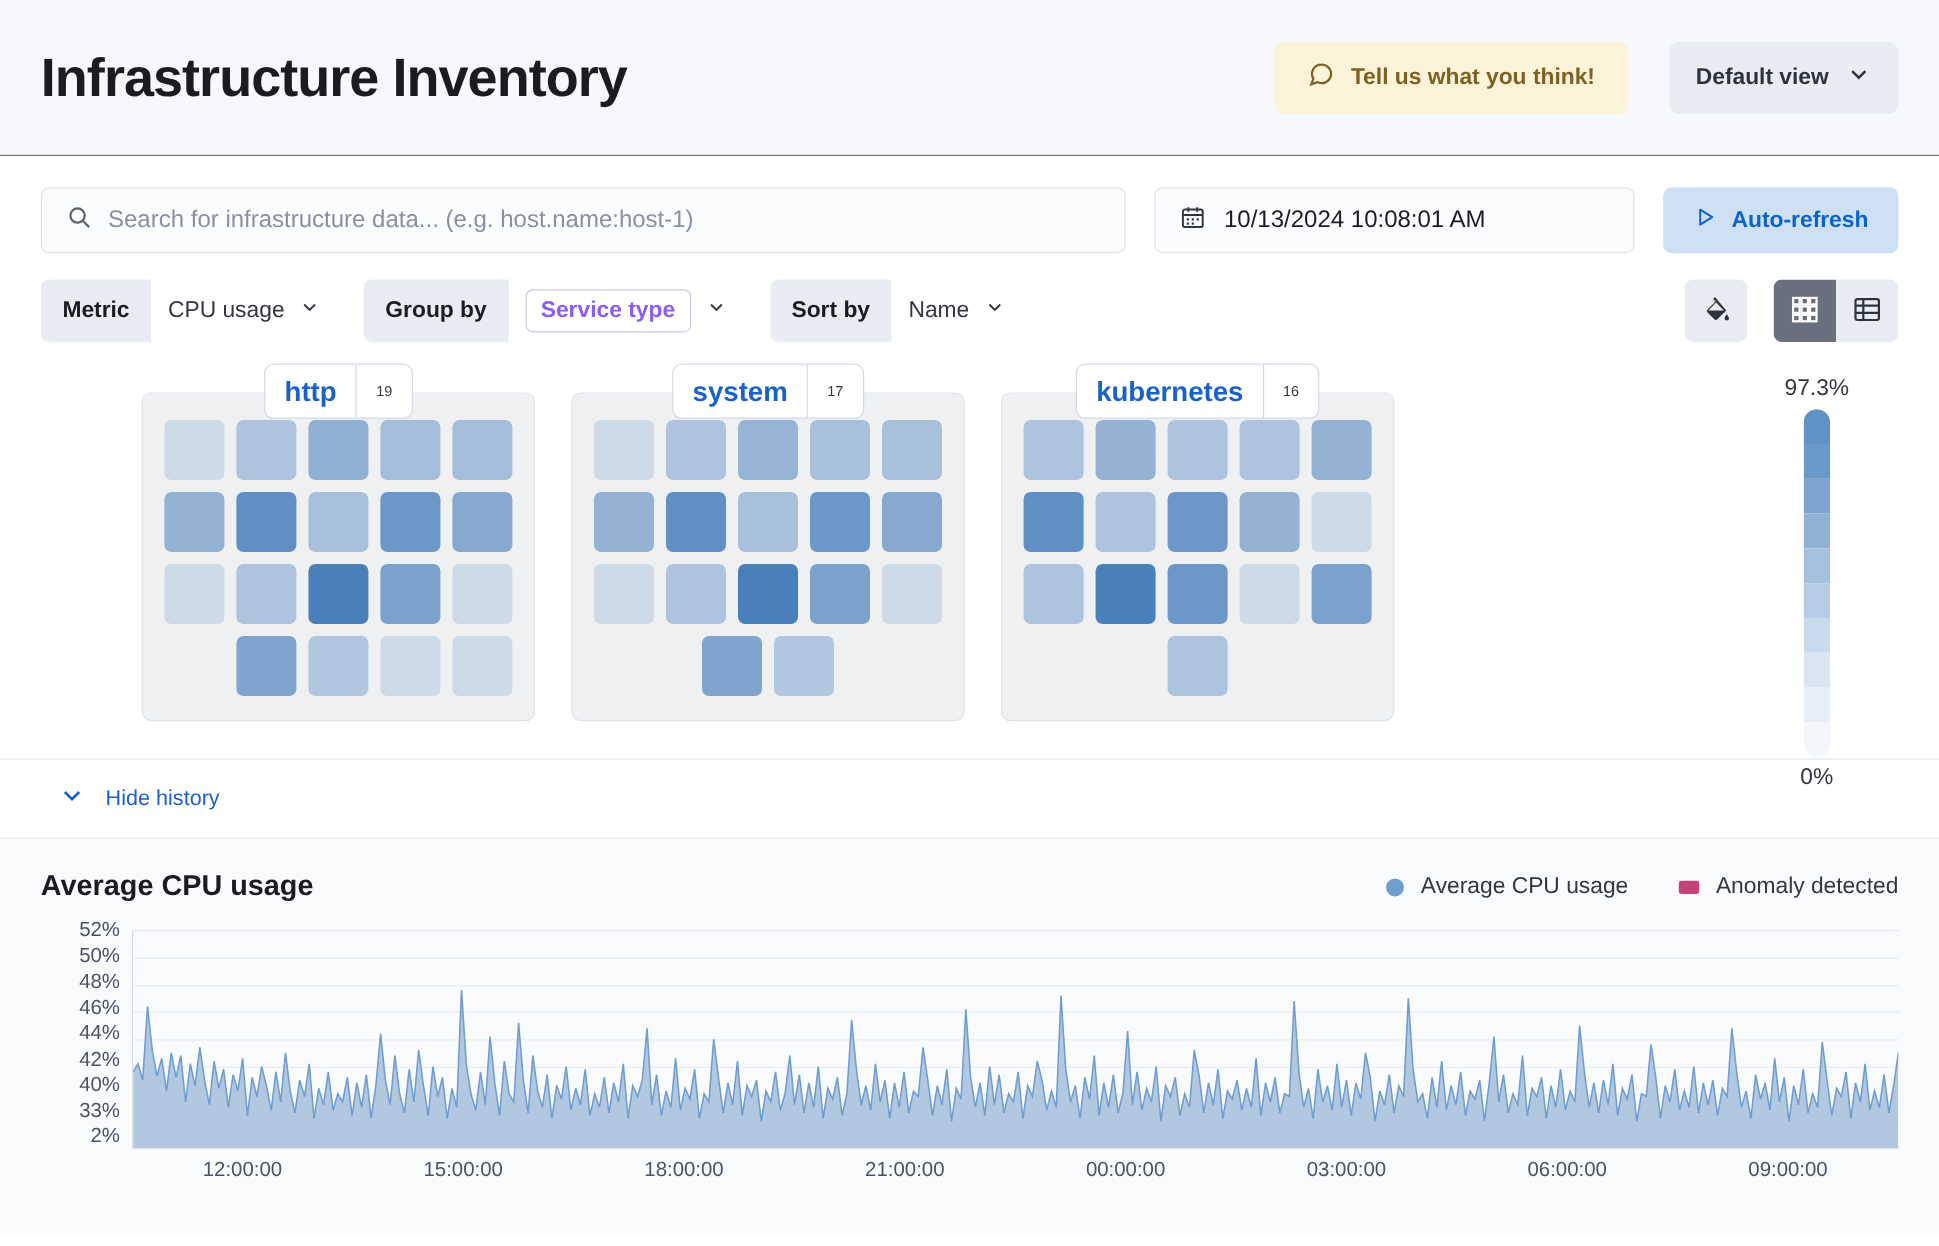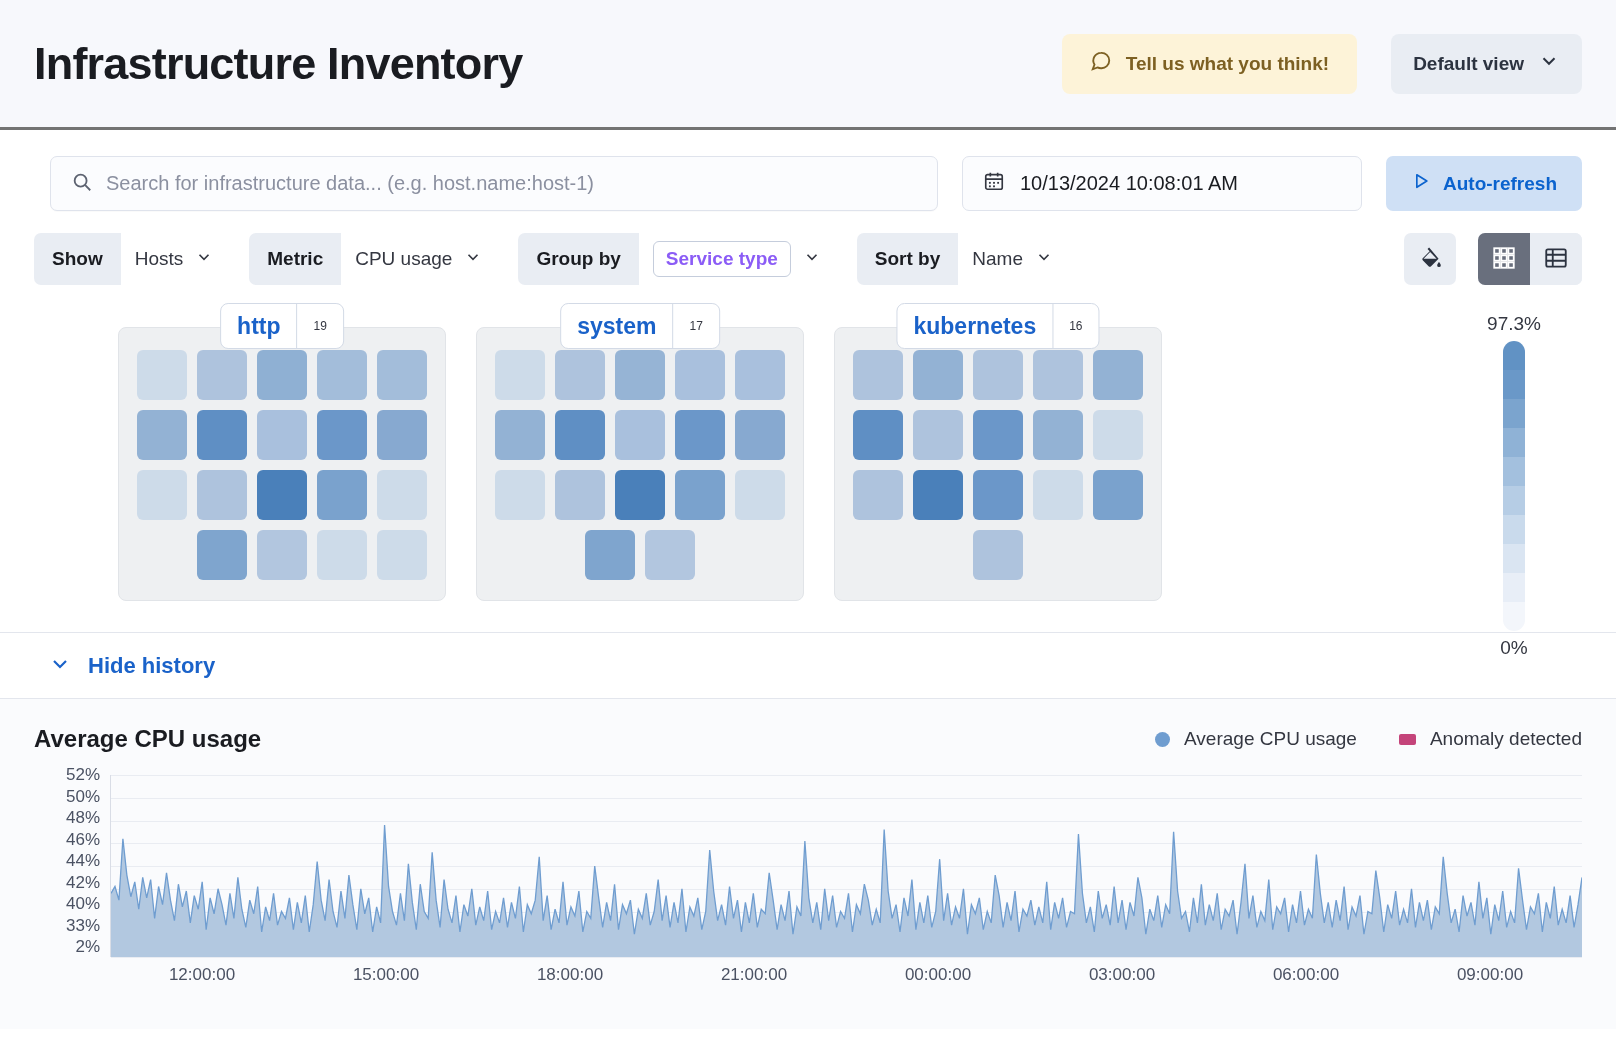--- a/index.html
+++ b/index.html
@@ -9,21 +9,21 @@
     background: #ffffff;
     color: #343741;
     overflow: hidden;
   }
   .page { width: 1616px; height: 1038px; position: relative; background:#fff; }
 
   
   .header {
     height: 130px;
     background: #f7f8fc;
-    border-bottom: 3px solid #737373;
+    border-bottom: 1px solid #737373;
     display: flex; align-items: center;
     padding: 0 34px;
     position: relative;
   }
   .page-title {
     font-size: 45px; font-weight: 700; letter-spacing: -0.8px;
     color: #1a1c21; line-height: 1;
   }
   .header-right {
     position: absolute; right: 34px; top: 50%; transform: translateY(-50%);
@@ -47,21 +47,20 @@
   }
 
   
   .toolbar { padding: 26px 34px 0 34px; background:#fff;}
   .search-row { display: flex; align-items: center; gap: 24px; }
   .search-box {
     flex: 1 1 auto; height: 55px;
     background: #fbfcfe; border: 1px solid #dfe3ec; border-radius: 7px;
     display: flex; align-items: center; gap: 13px; padding: 0 20px;
     box-shadow: 0 1px 0 rgba(0,0,0,0.02);
-    margin-left: 16px;
   }
   .search-placeholder { color: #8b90a0; font-size: 20px; }
   .date-box {
     width: 400px; height: 55px;
     background: #fbfcfe; border: 1px solid #dfe3ec; border-radius: 7px;
     display: flex; align-items: center; gap: 15px; padding: 0 20px;
     font-size: 20px; color: #1a1c21;
   }
   .refresh-btn {
     width: 196px; height: 55px;
@@ -158,21 +157,21 @@
   }
   .legend-bar div { flex: 1 1 auto; }
 
   
   .hide-history {
     height: 66px; display: flex; align-items: center; gap: 16px;
     padding-left: 48px; cursor: pointer;
     border-bottom: 1px solid #e3e6ed;
     background: #fff;
   }
-  .hide-history span.txt { color: #1a62c9; font-size: 22px; font-weight: 700; }
+  .hide-history span.txt { color: #1a62c9; font-size: 18px; font-weight: 400; }
 
   
   .chart-panel { padding: 26px 34px 0 34px; background: #fafbfd; height: 330px; position: relative; }
   .chart-head { display: flex; align-items: center; justify-content: space-between; }
   .chart-title { font-size: 24px; font-weight: 700; color:#1a1c21; }
   .chart-legend { display: flex; align-items: center; gap: 42px; }
   .legend-item { display: flex; align-items: center; gap: 14px; font-size: 19px; color:#343741;}
   .legend-dot { width: 15px; height: 15px; border-radius: 50%; background:#6f9dd0; }
   .legend-sq { width: 17px; height: 11px; border-radius: 2px; background:#c4447a; }
 
@@ -254,31 +253,20 @@
           <svg width="20" height="20" viewBox="0 0 24 24" fill="none" stroke="#0b63ce" stroke-width="2" stroke-linejoin="round">
             <path d="M7 4.5l12 7.5-12 7.5z"></path>
           </svg>
         </span>
         <span>Auto-refresh</span>
       </button>
     </div>
 
     <div class="filter-row">
 
-      <div class="filter-group">
-        <div class="filter-label">Show</div>
-        <div class="filter-value">
-          <span>Hosts</span>
-          <span>
-            <svg width="18" height="18" viewBox="0 0 24 24" fill="none" stroke="#343741" stroke-width="2.2">
-                <path d="M6 9l6 6 6-6"></path>
-              </svg>
-          </span>
-        </div>
-      </div>
 
       <div class="filter-group">
         <div class="filter-label">Metric</div>
         <div class="filter-value">
           <span>CPU usage</span>
           <span>
             <svg width="18" height="18" viewBox="0 0 24 24" fill="none" stroke="#343741" stroke-width="2.2">
                 <path d="M6 9l6 6 6-6"></path>
               </svg>
           </span>

